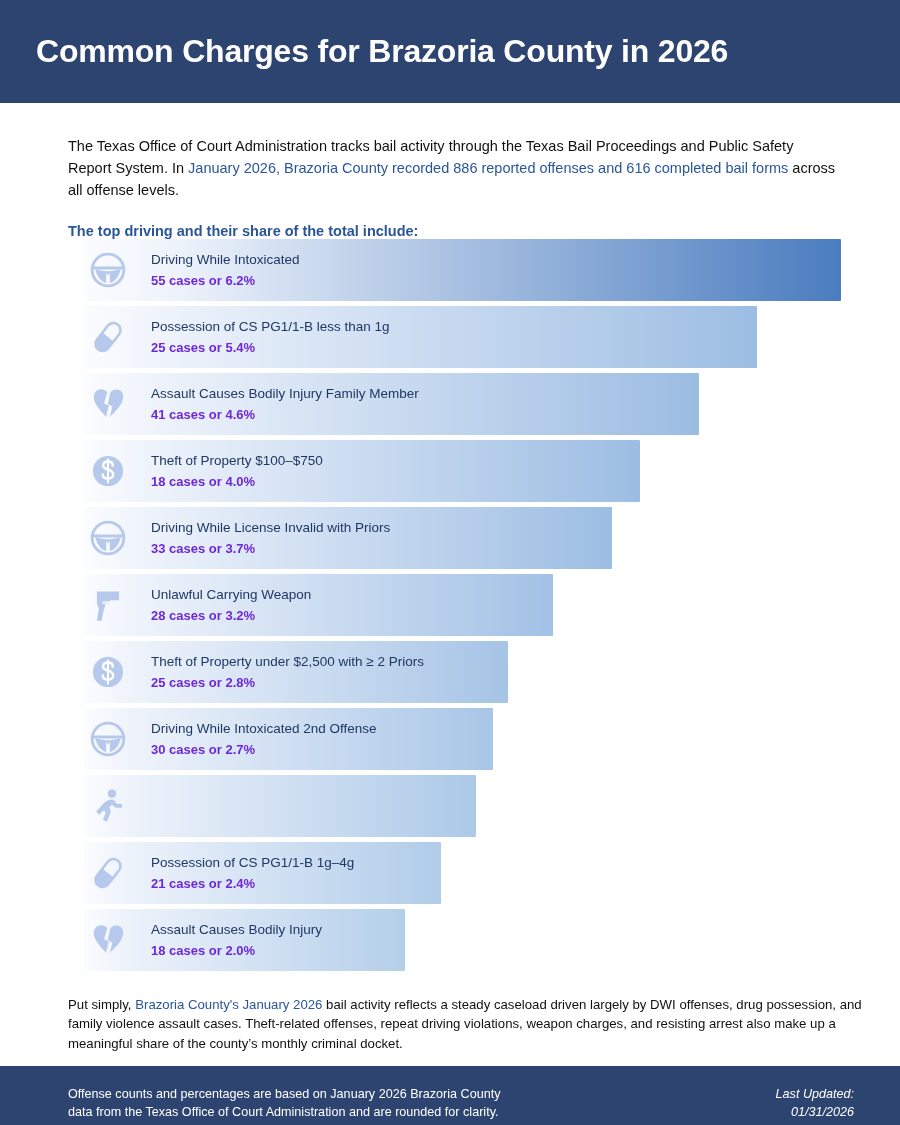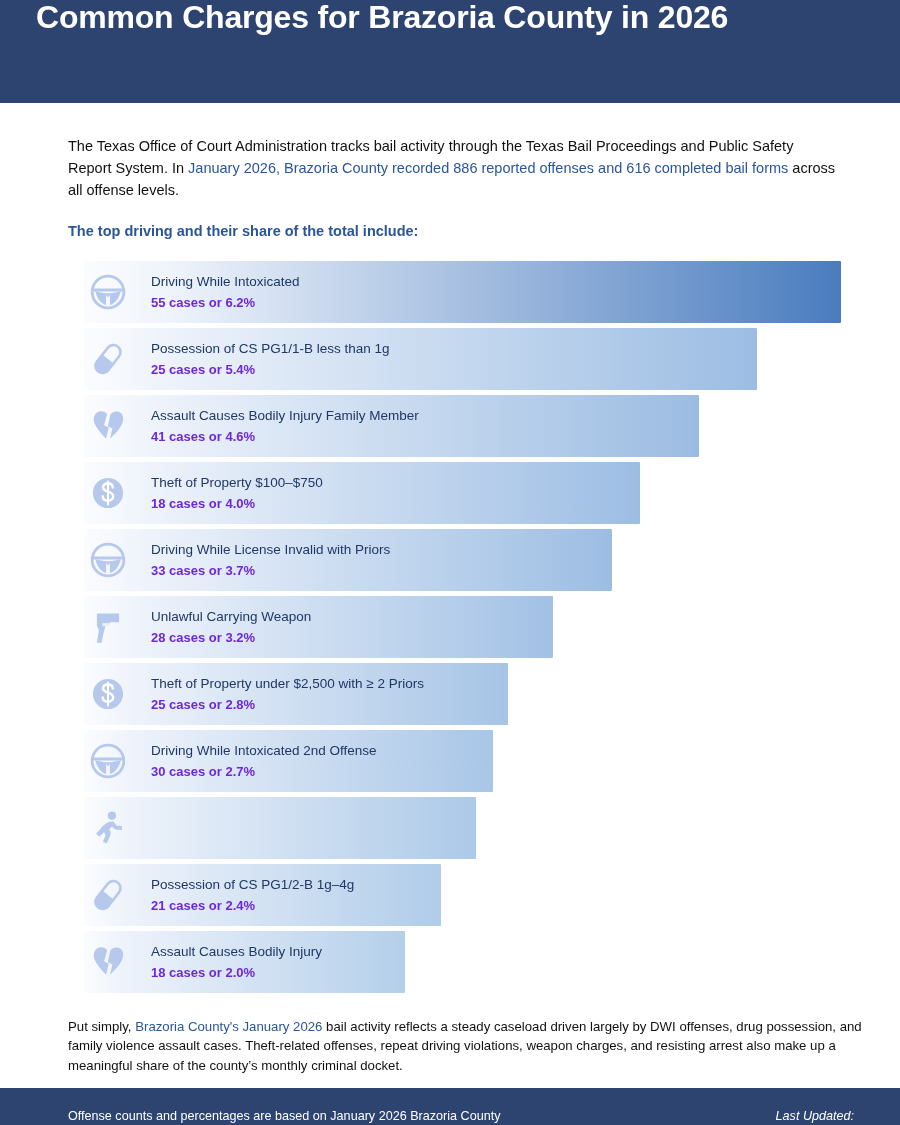--- a/index.html
+++ b/index.html
@@ -21,20 +21,21 @@
     display: flex;
     flex-direction: column;
     background: #ffffff;
   }
 
   
   .header {
     height: 103px;
     background: #2e4470;
     display: flex;
+    align-items: center;
     padding-left: 36px;
     box-sizing: border-box;
     flex: 0 0 auto;
   }
   .header-title {
     color: #ffffff;
     font-size: 32px;
     font-weight: bold;
     letter-spacing: -0.2px;
     line-height: 1.1;
@@ -61,21 +62,20 @@
   }
   .subhead {
     margin-top: 22px;
     font-size: 14.5px;
     font-weight: bold;
     color: #2a5699;
   }
 
   
   .chart {
-    margin-top: 22px;
     width: 790px;
   }
   .bar-row {
     position: relative;
     height: 62px;
     margin-bottom: 5px;
   }
   .bar-fill {
     position: absolute;
     left: 16px;
@@ -293,21 +293,21 @@
           <div class="bar-fill" style="width: 357px; background: linear-gradient(to right, rgb(251, 252, 254) 0%, rgb(238, 243, 251) 12%, rgb(176, 204, 233) 100%);"></div>
           <div class="bar-icon">
             <svg width="38" height="38" viewBox="0 0 48 48">
               <g transform="rotate(38 24 24)">
                 <rect x="15" y="4" width="18" height="40" rx="9" fill="none" stroke="#b6c9ec" stroke-width="3.4"></rect>
                 <path d="M15 24 h18 v11 a9 9 0 0 1 -9 9 a9 9 0 0 1 -9 -9 Z" fill="#b6c9ec"></path>
               </g>
             </svg>
           </div>
           <div class="bar-text">
-            <div class="bar-label">Possession of CS PG1/2-B 1g–4g</div>
+            <div class="bar-label">Possession of CS PG1/1-B 1g–4g</div>
             <div class="bar-value">21 cases or 2.4%</div>
           </div>
         </div>
         <div class="bar-row">
           <div class="bar-fill" style="width: 321px; background: linear-gradient(to right, rgb(251, 252, 254) 0%, rgb(238, 243, 251) 12%, rgb(180, 207, 234) 100%);"></div>
           <div class="bar-icon">
             <svg width="38" height="38" viewBox="0 0 48 48">
               <path d="M23 9 C19 3.5 9 4 6.5 12 C4 20 11 29 21.5 40 L25 26 L19 23 Z" fill="#b6c9ec"></path>
               <path d="M27 9.4 C31 3.8 41.5 4.4 43 12.6 C44.6 21 37 30 26.5 40.2 L29.5 27 L23.8 24 Z" fill="#b6c9ec"></path>
             </svg>

